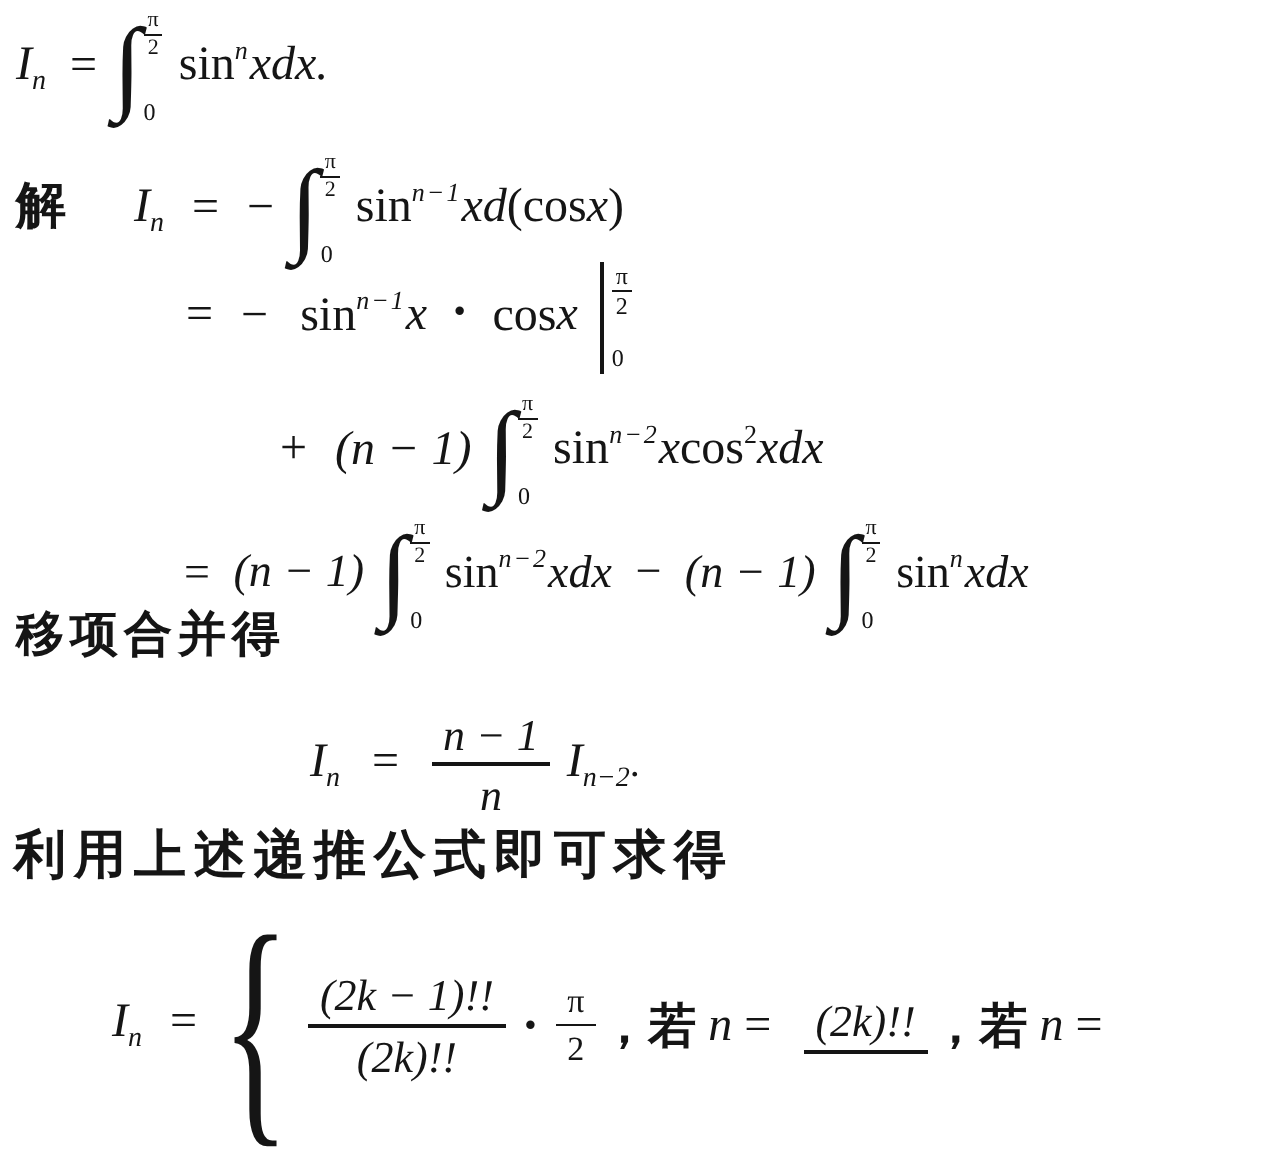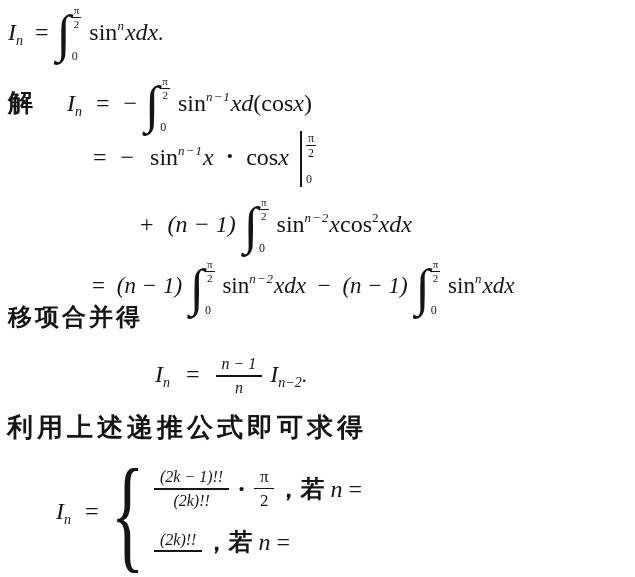--- a/index.html
+++ b/index.html
@@ -66,45 +66,45 @@
     display:flex;flex-direction:column;justify-content:space-between;
     margin-left:4px;padding:1px 0;
   }
   .ev-lims .mf{font-size:12px;}
   .ev-bot{font-size:12px;font-style:normal;}
 
   
   .frac{
     display:inline-flex;flex-direction:column;align-items:center;
     vertical-align:middle;line-height:1.05;
-    font-size:16px;
+    font-size:22px;
   }
   .frac .fr-num{padding:0 6px 2px;}
   .frac .fr-bar{align-self:stretch;height:2px;background:var(--ink);}
   .frac .fr-den{padding:3px 6px 0;}
   .frac.pi-frac{font-size:17px;}
   .frac.pi-frac .fr-bar{height:1.5px;}
 
   
   .cjk-line{font-size:24px;letter-spacing:3px;}
-  .cjk-line.big{font-size:26px;letter-spacing:4px;font-family:Liberation Serif, serif;}
+  .cjk-line.big{font-size:26px;letter-spacing:4px;}
 
   
   .piecewise{
     position:absolute;left:56px;top:450px;height:126px;
     display:flex;align-items:center;font-size:24px;
   }
   .pw-lhs{white-space:nowrap;}
   .brace{
     font-size:128px;line-height:1;font-weight:400;
     display:inline-block;
     transform:scaleX(.55);
     margin:0 -4px 0 -2px;
   }
-  .cases{display:flex;flex-direction:column;gap:16px;}
+  .cases{display:flex;flex-direction:row;gap:16px;}
   .case{display:flex;align-items:center;white-space:nowrap;}
   .case .cjk{font-size:24px;}
 </style>
 </head>
 <body>
 
 <div class="page">
 
   <div class="row" style="left:8px;top:5px;">
     <span class="it">I</span><span class="sb">n</span>

